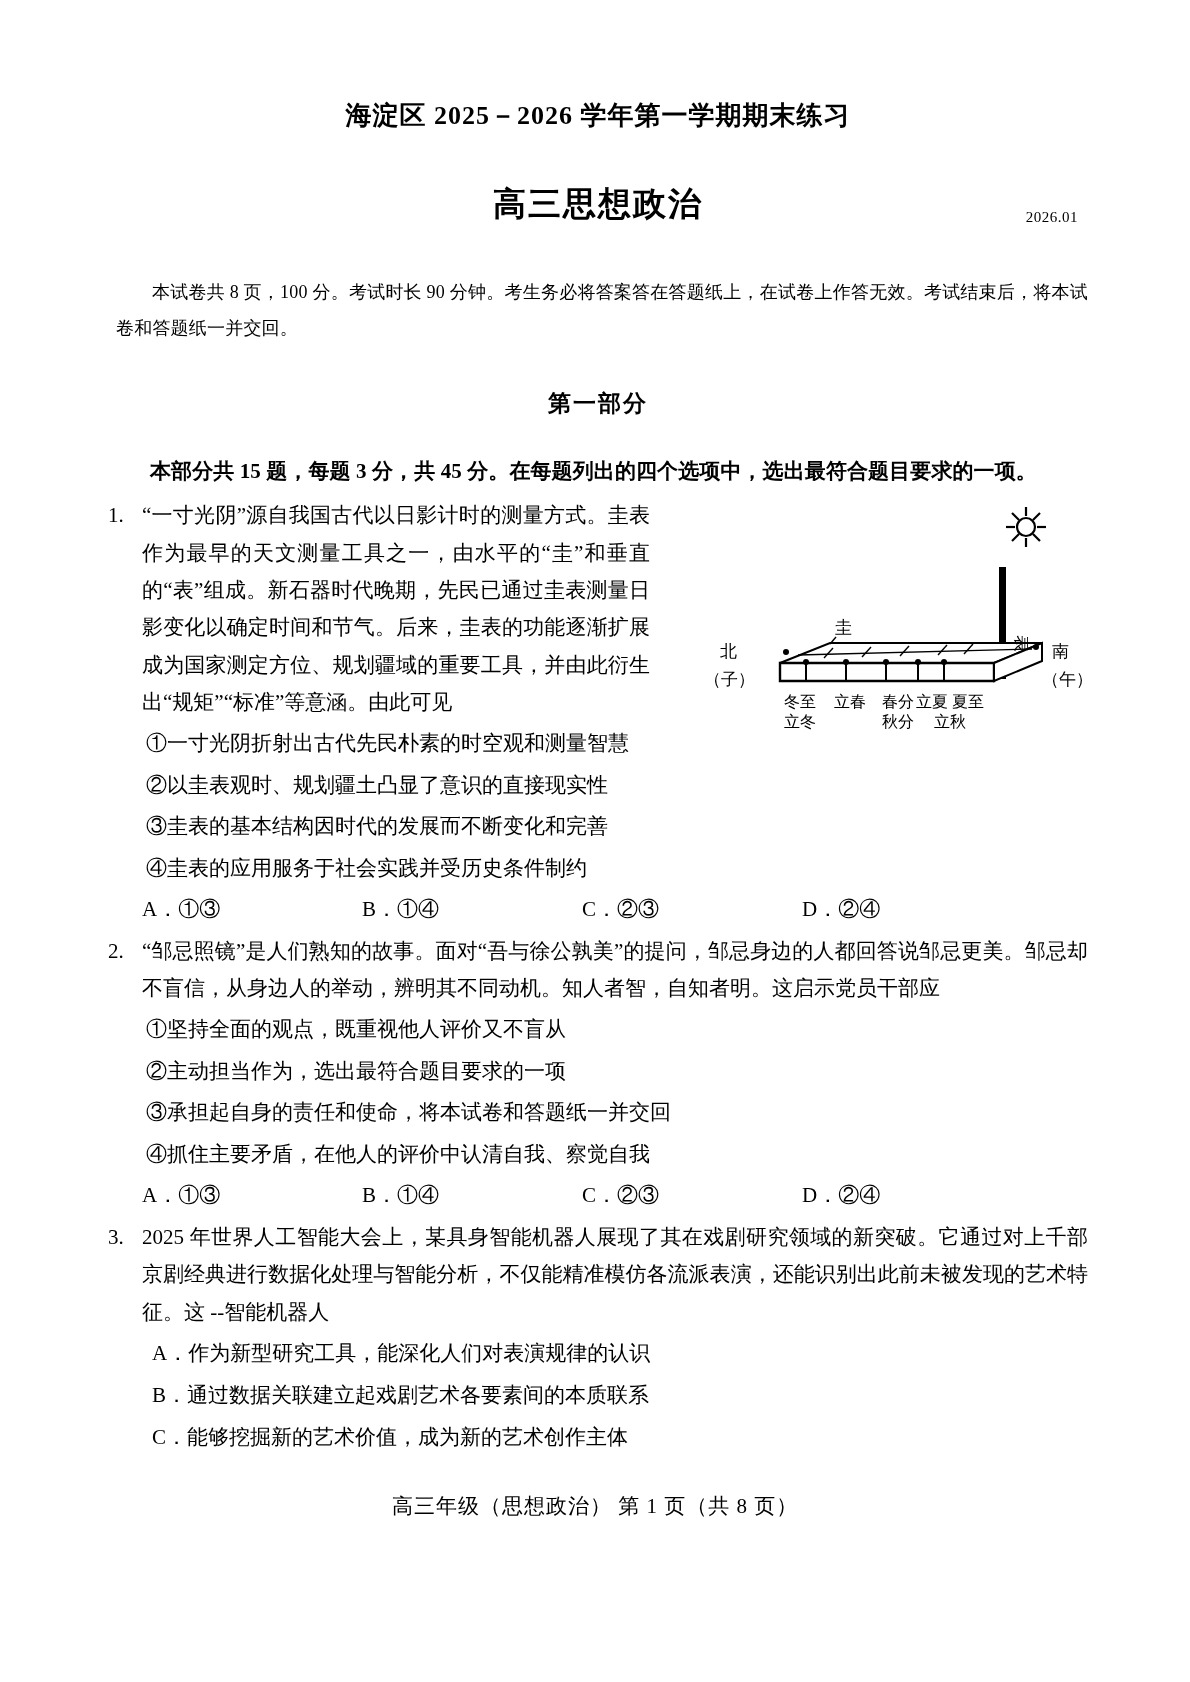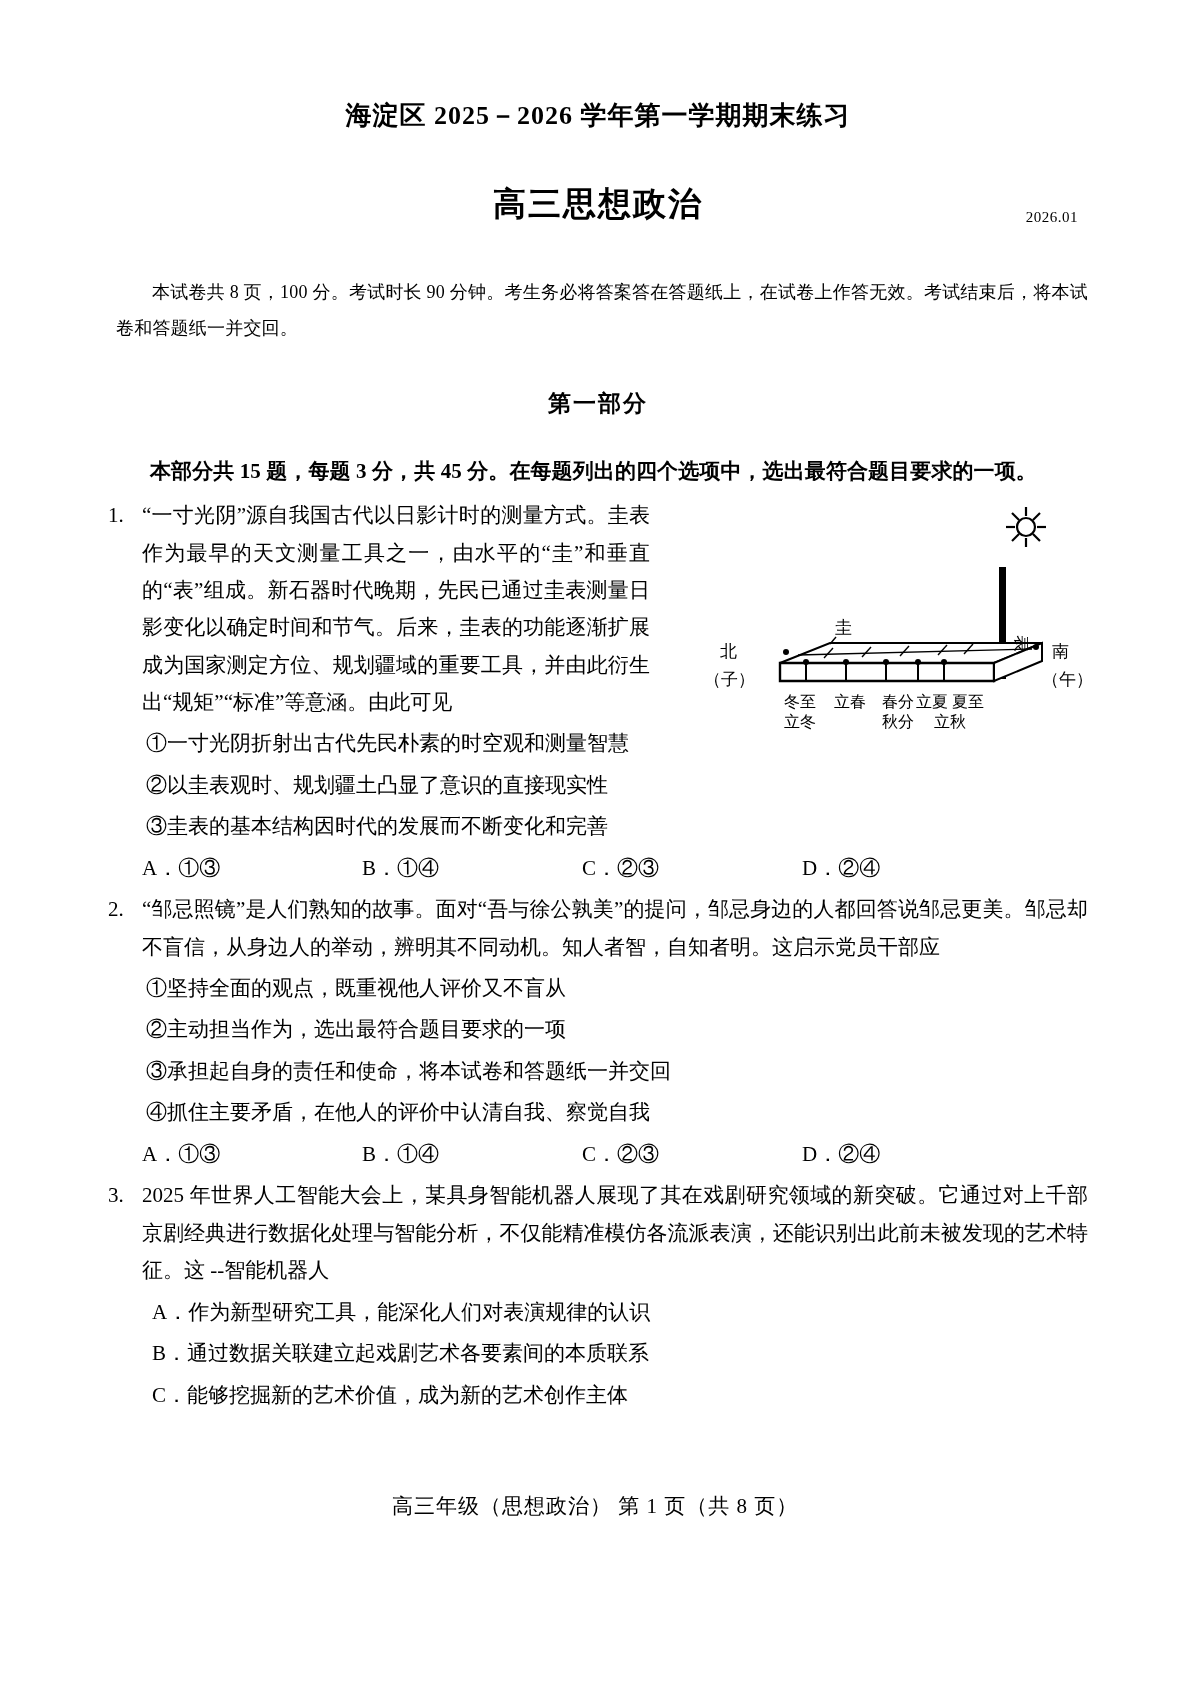--- a/index.html
+++ b/index.html
@@ -249,20 +249,21 @@
           <text x="82" y="222" font-family="'Liberation Serif',serif" font-size="16">立冬</text>
           <text x="180" y="222" font-family="'Liberation Serif',serif" font-size="16">秋分</text>
           <text x="232" y="222" font-family="'Liberation Serif',serif" font-size="16">立秋</text>
         </svg>
       </div>
 
       <div class="q-lines">
         <p class="sub-opt">①一寸光阴折射出古代先民朴素的时空观和测量智慧</p>
         <p class="sub-opt">②以圭表观时、规划疆土凸显了意识的直接现实性</p>
         <p class="sub-opt">③圭表的基本结构因时代的发展而不断变化和完善</p>
+        <p class="sub-opt">④圭表的应用服务于社会实践并受历史条件制约</p>
       </div>
       <div class="choices">
         <span>A．①③</span>
         <span>B．①④</span>
         <span>C．②③</span>
         <span>D．②④</span>
       </div>
     </div>
 
     <div class="question" style="margin-top:4px;">

